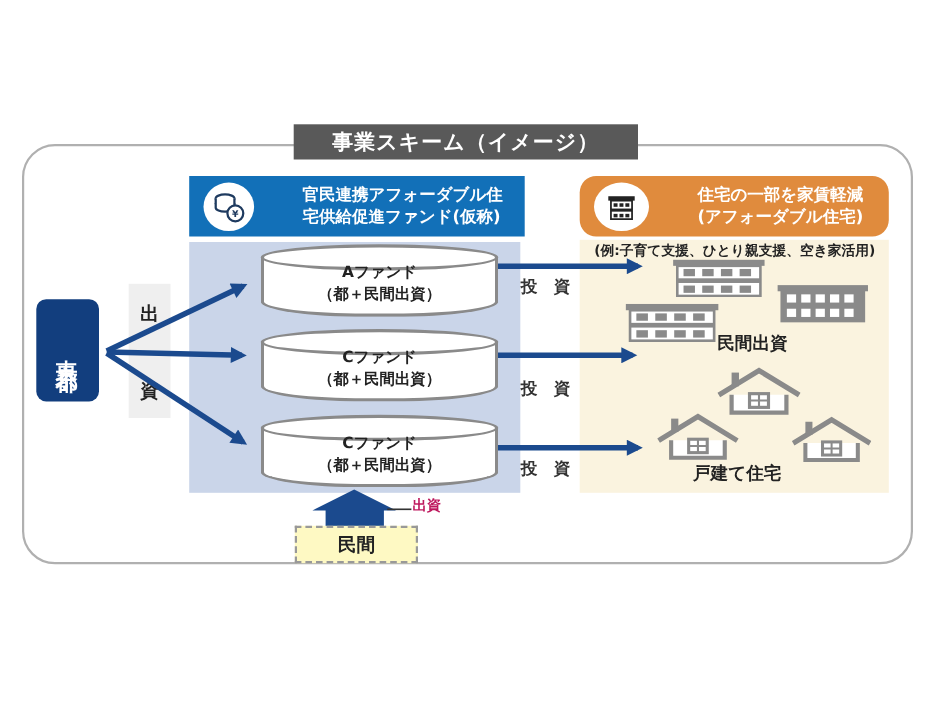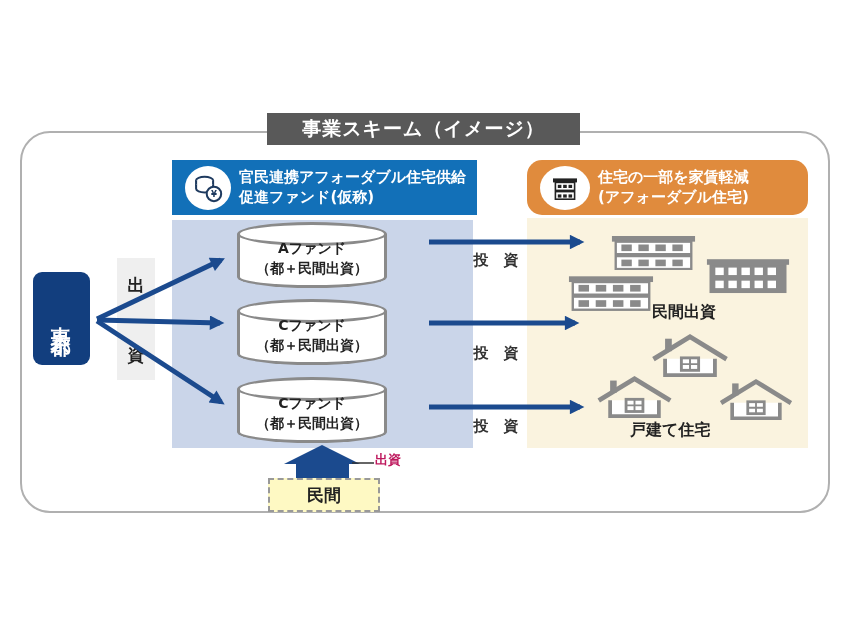--- a/index.html
+++ b/index.html
@@ -29,21 +29,21 @@
     display:flex; align-items:center; z-index:4;
   }
   .orange-header {
     left:527px; top:160px; width:281px; height:55px; background:#e08b3d;
     display:flex; align-items:center; z-index:4;border-radius:15px;
   }
   .icon-circle {
     width:46px; height:44px; border-radius:50%; background:#fff;
     margin-left:13px; display:flex; align-items:center; justify-content:center; flex:0 0 auto;
   }
-  .hdr-text { color:#fff; font-weight:bold; font-size:15px; line-height:1.3; padding:0 6px 0 8px; }
+  .hdr-text { color:#fff; font-weight:bold; font-size:15px; line-height:1.3; padding:0 6px 0 8px;margin-left:36px; }
 
   
   .panel-blue  { left:172px; top:220px; width:301px; height:228px; background:#cad5e9; z-index:1; }
   .panel-cream { left:527px; top:218px; width:281px; height:230px; background:#faf3df; z-index:1; }
 
   .example-note {
     left:524px; top:220px; width:288px; text-align:center;
     font-size:12.5px; font-weight:bold; color:#222; z-index:3;
   }
 
@@ -58,21 +58,21 @@
   }
 
   
   .gray-strip {
     left:117px; top:258px; width:38px; height:122px; background:#efefef;
     display:flex; flex-direction:column; align-items:center; justify-content:space-between;
     padding:16px 0 13px; font-size:17px; font-weight:bold; color:#222; z-index:2;
   }
 
   
-  .cylinder { position:absolute; left:237px; width:150px; height:66px; z-index:3; }
+  .cylinder { position:absolute; left:237px; width:216px; height:66px; z-index:3; }
   .cyl-top {
     position:absolute; left:0; top:0; width:100%; height:24px;
     border:3px solid #8a8a8a; border-radius:50%; background:#fff; z-index:2;
   }
   .cyl-body {
     position:absolute; left:0; top:12px; width:100%; height:54px; background:#fff;
     border:3px solid #8a8a8a; border-top:none;
     border-radius:0 0 95px 95px / 0 0 14px 14px; z-index:1;
   }
   .cyl-text {
@@ -139,20 +139,21 @@
           <rect x="17.7" y="28" width="4.5" height="4" fill="#222"></rect>
           <rect x="24.4" y="28" width="4.5" height="4" fill="#222"></rect>
       </svg>
     </div>
     <div class="hdr-text">
       <div>住宅の一部を家賃軽減</div>
       <div>(アフォーダブル住宅)</div>
     </div>
   </div>
 
+  <div class="abs example-note">(例:子育て支援、ひとり親支援、空き家活用)</div>
 
   <div class="abs tokyo-box">
     <span>東京都</span>
   </div>
   <div class="abs gray-strip">
     <span>出</span>
     <span>資</span>
   </div>
 
   <div class="cylinder" style="top:222px;">

